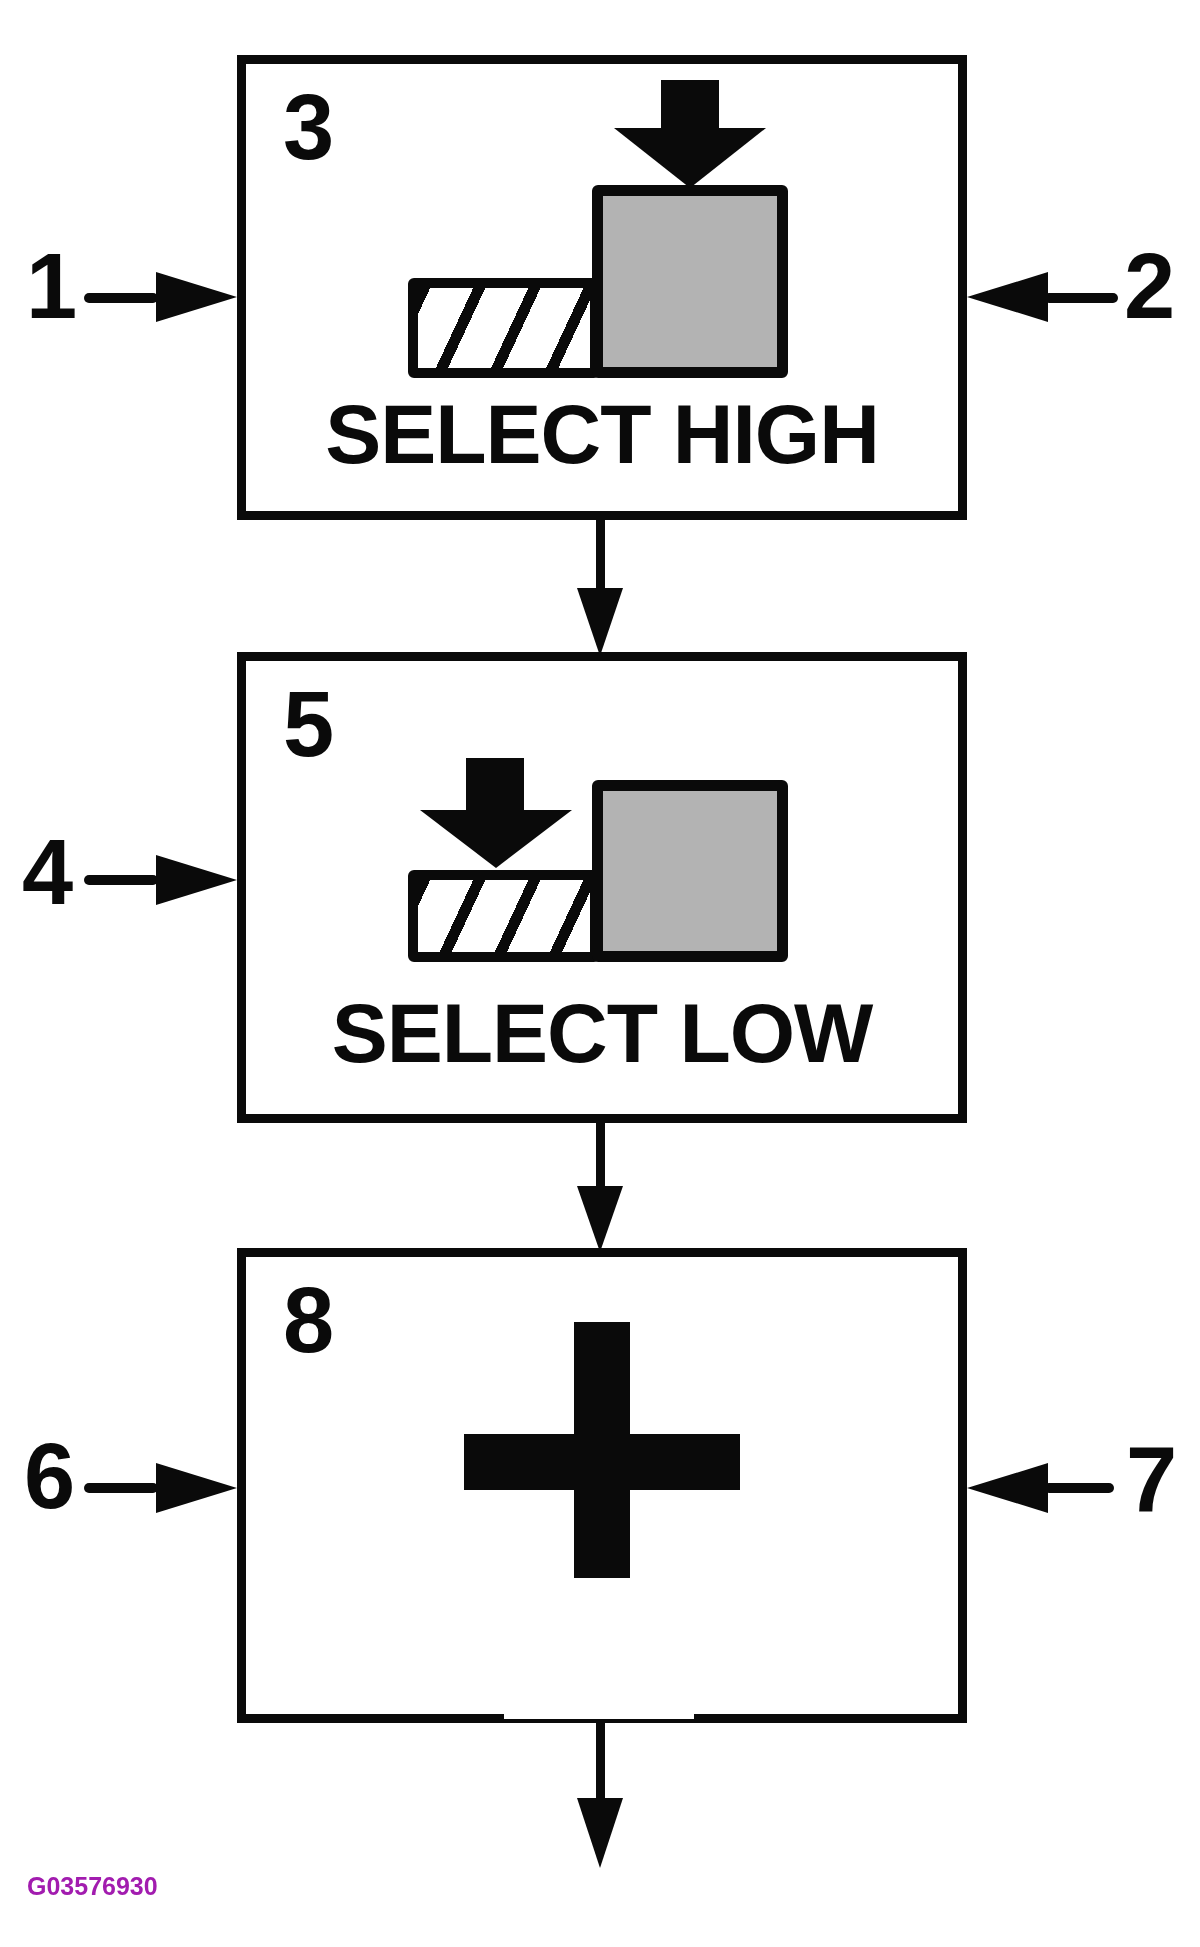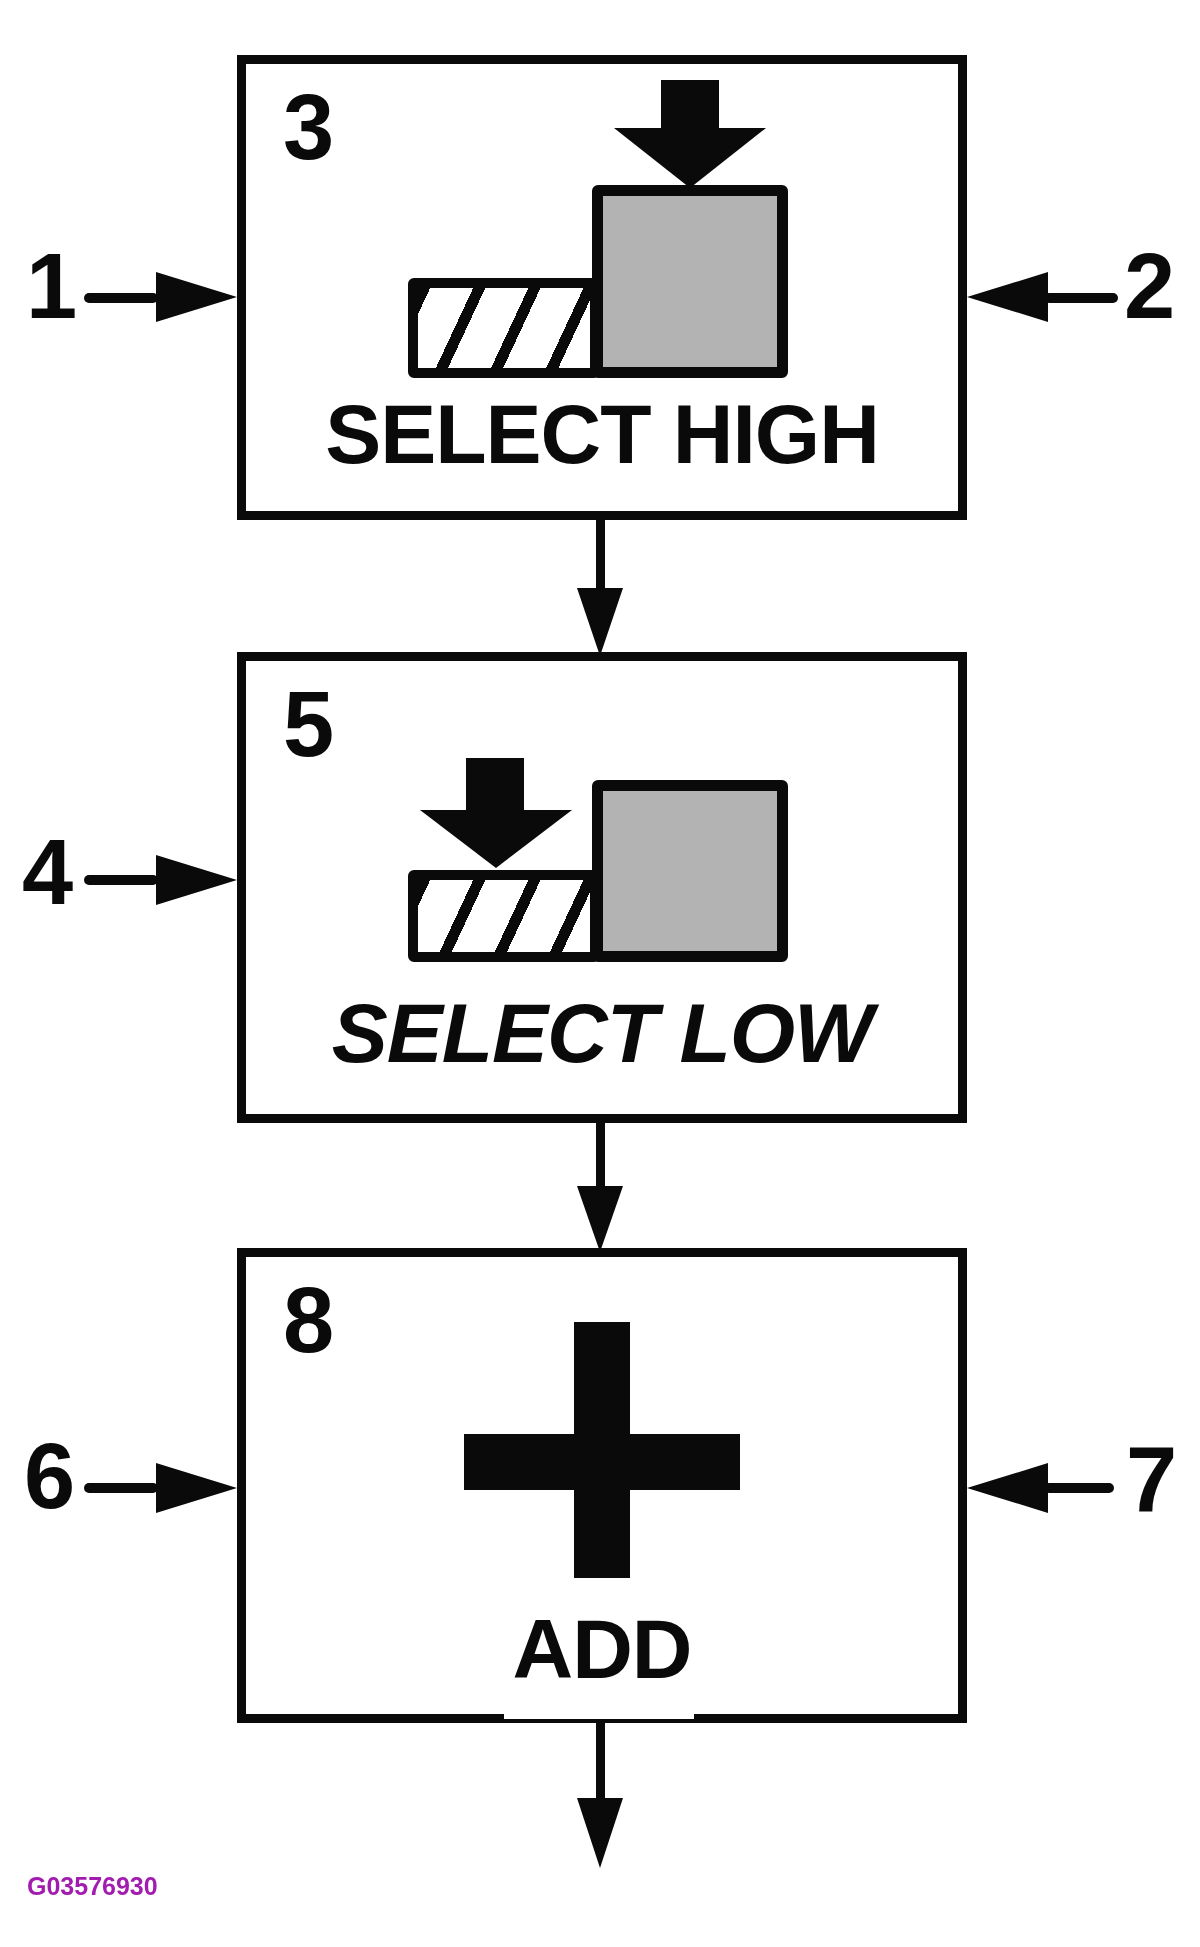--- a/index.html
+++ b/index.html
@@ -22,21 +22,21 @@
   .step-number{
     position:absolute;left:37px;top:17px;
     font-size:92px;font-weight:bold;line-height:1;color:var(--line);
   }
   .step-label{
     position:absolute;left:0;right:0;text-align:center;
     font-size:84px;font-weight:bold;line-height:1;color:var(--line);
     letter-spacing:-1px;white-space:nowrap;
   }
   #box-select-high .step-label{top:328px;}
-  #box-select-low .step-label{top:330px;font-style:italic;}
+  #box-select-low .step-label{top:330px;}
   #box-add .step-label{top:350px;}
   
   .block{position:absolute;box-sizing:border-box;border-radius:6px;}
   .block.gray{background:var(--block-gray);border:11px solid var(--line);z-index:2;}
   .block.hatched{
     border:10px solid var(--line);z-index:1;
     background:repeating-linear-gradient(115deg,var(--line) 0 11px,var(--background) 11px 50px);
   }
   #box-select-high .block.gray{left:346px;top:121px;width:196px;height:193px;}
   #box-select-high .block.hatched{left:162px;top:214px;width:192px;height:100px;}
@@ -120,21 +120,20 @@
     <div class="step-label">SELECT LOW</div>
   </div>
 
   <div class="vstem" id="c2-stem"></div>
   <div class="vhead" id="c2-head"></div>
 
   <div class="flow-box" id="box-add">
     <div class="step-number">8</div>
     <div class="plus-v"></div>
     <div class="plus-h"></div>
-    <div class="step-label">ADD</div>
     <div class="border-notch"></div>
   </div>
 
   <div class="vstem" id="exit-stem"></div>
   <div class="vhead" id="exit-head"></div>
 
   <div class="callout-number" id="n1">1</div>
   <div class="hshaft" id="a1-shaft"></div>
   <div class="hhead point-right" id="a1-head"></div>
 

